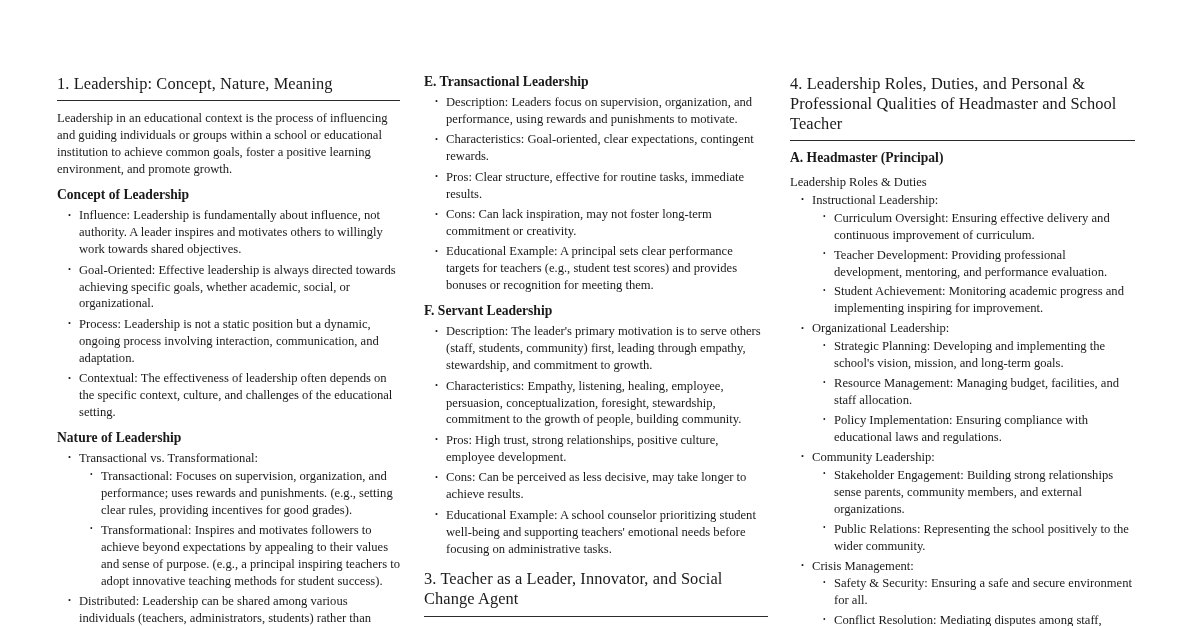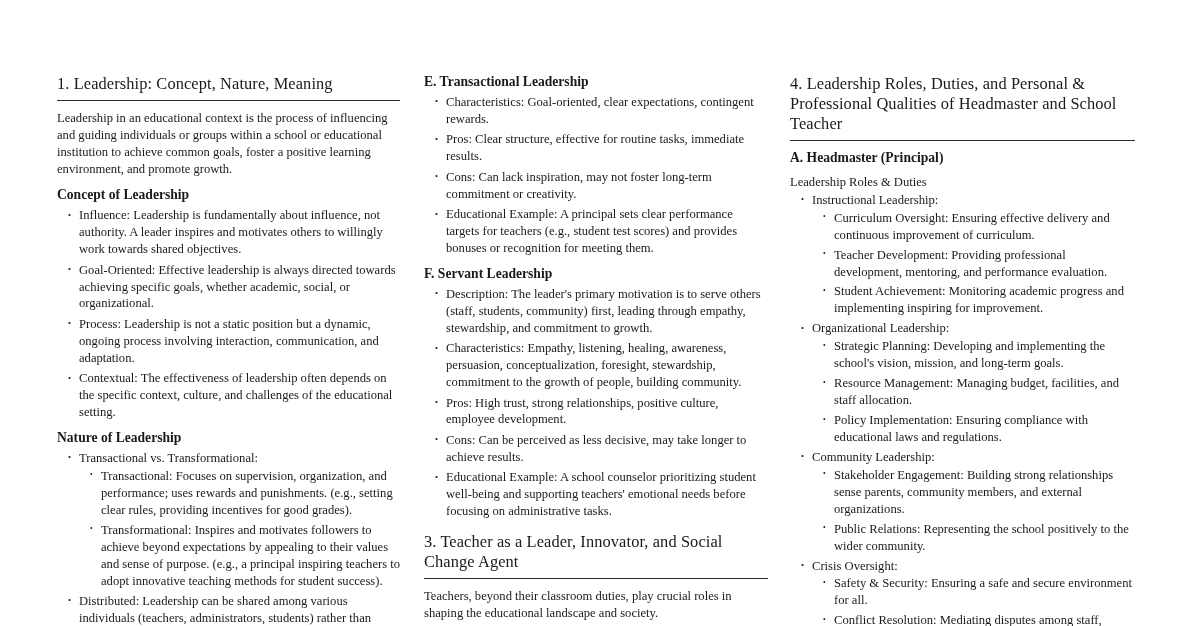--- a/index.html
+++ b/index.html
@@ -158,30 +158,31 @@
         </li>
         <li>Distributed: Leadership can be shared among various individuals (teachers, administrators, students) rather than concentrated in one person.</li>
 
       </ul>
     </div>
 
     <div class="column col-2">
 
       <h2 class="sub-title" style="margin-top:0;">E. Transactional Leadership</h2>
       <ul class="lvl1">
+        <li>Description: Leaders focus on supervision, organization, and performance, using rewards and punishments to motivate.</li>
         <li>Characteristics: Goal-oriented, clear expectations, contingent rewards.</li>
         <li>Pros: Clear structure, effective for routine tasks, immediate results.</li>
         <li>Cons: Can lack inspiration, may not foster long-term commitment or creativity.</li>
         <li>Educational Example: A principal sets clear performance targets for teachers (e.g., student test scores) and provides bonuses or recognition for meeting them.</li>
       </ul>
 
       <h2 class="sub-title">F. Servant Leadership</h2>
       <ul class="lvl1">
         <li>Description: The leader's primary motivation is to serve others (staff, students, community) first, leading through empathy, stewardship, and commitment to growth.</li>
-        <li>Characteristics: Empathy, listening, healing, awareness, persuasion, conceptualization, foresight, stewardship, commitment to the growth of people, building community.</li>
+        <li>Characteristics: Empathy, listening, healing, employee, persuasion, conceptualization, foresight, stewardship, commitment to the growth of people, building community.</li>
         <li>Pros: High trust, strong relationships, positive culture, employee development.</li>
         <li>Cons: Can be perceived as less decisive, may take longer to achieve results.</li>
         <li>Educational Example: A school counselor prioritizing student well-being and supporting teachers' emotional needs before focusing on administrative tasks.</li>
       </ul>
 
       <h1 class="sec-title" style="margin-top:12px;">3. Teacher as a Leader, Innovator, and Social Change Agent</h1>
       <hr class="rule">
 
       <p class="body-text">Teachers, beyond their classroom duties, play crucial roles in shaping the educational landscape and society.</p>
 
@@ -218,21 +219,21 @@
 
         <li>
           <span>Community Leadership:</span>
           <ul class="lvl2">
             <li>Stakeholder Engagement: Building strong relationships sense parents, community members, and external organizations.</li>
             <li>Public Relations: Representing the school positively to the wider community.</li>
           </ul>
         </li>
 
         <li>
-          <span>Crisis Oversight:</span>
+          <span>Crisis Management:</span>
           <ul class="lvl2">
             <li>Safety &amp; Security: Ensuring a safe and secure environment for all.</li>
             <li>Conflict Resolution: Mediating disputes among staff, students, or parents.</li>
           </ul>
         </li>
       </ul>
 
     </div>
 
   </div>

